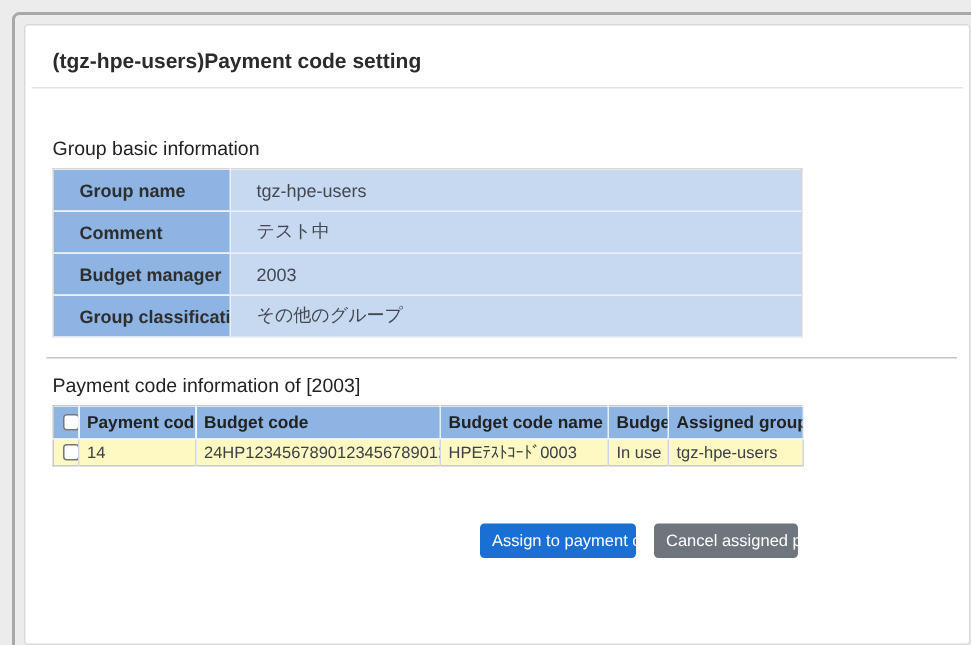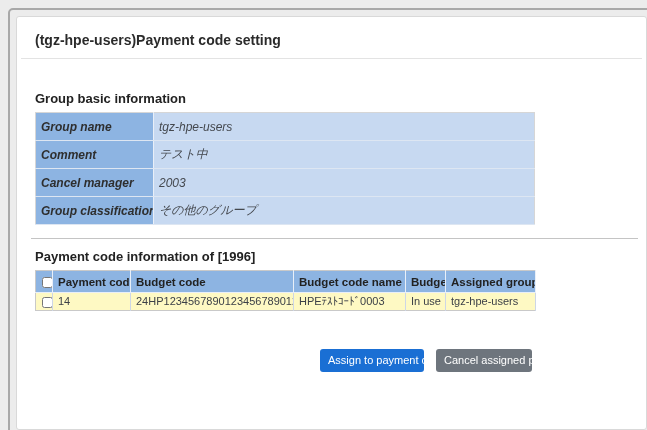--- a/index.html
+++ b/index.html
@@ -22,35 +22,34 @@
   .titlebar {
     padding: 11px 14px 10px 14px;
     border-bottom: 1px solid #e3e3e3;
     font-size: 14px;
     font-weight: 600;
     color: #2b2b2b;
   }
   .content { padding: 24px 12px 0 10px; }
   .section-heading {
     font-size: 13px;
-    font-weight: 700;
+    font-weight: 400;
     color: #222222;
     margin-bottom: 6px;
   }
   table { border-collapse: collapse; table-layout: fixed; }
   .group-table { width: 500px; border: 1px solid #c9c9c9; }
   .group-table td {
     border: 1px solid #d6d6d6;
     font-size: 12px;
     height: 28px;
-    padding: 4px 5px;
+    padding: 4px 17px;
     vertical-align: middle;
     overflow: hidden;
     white-space: nowrap;
-    font-style: italic;
   }
   .group-table td.lbl {
     background: #8db4e2;
     width: 118px;
     font-weight: 600;
     color: #2e2e2e;
     border-right: 1px solid #e9eff8;
     border-bottom: 1px solid #dde6f2;
   }
   .group-table td.val {
@@ -136,33 +135,33 @@
       <tbody>
         <tr>
           <td class="lbl">Group name</td>
           <td class="val">tgz-hpe-users</td>
         </tr>
         <tr>
           <td class="lbl">Comment</td>
           <td class="val">テスト中</td>
         </tr>
         <tr>
-          <td class="lbl">Cancel manager</td>
+          <td class="lbl">Budget manager</td>
           <td class="val">2003</td>
         </tr>
         <tr>
           <td class="lbl">Group classification</td>
           <td class="val">その他のグループ</td>
         </tr>
       </tbody>
     </table>
 
     <hr class="divider">
 
-    <div class="section-heading">Payment code information of [1996]</div>
+    <div class="section-heading">Payment code information of [2003]</div>
 
     <table class="pay-table">
       <thead>
         <tr>
           <th class="col-check">
             <input type="checkbox" class="chk" style="">
           </th>
           <th class="col-pcode">Payment code</th>
           <th class="col-bcode">Budget code</th>
           <th class="col-bname">Budget code name</th>

